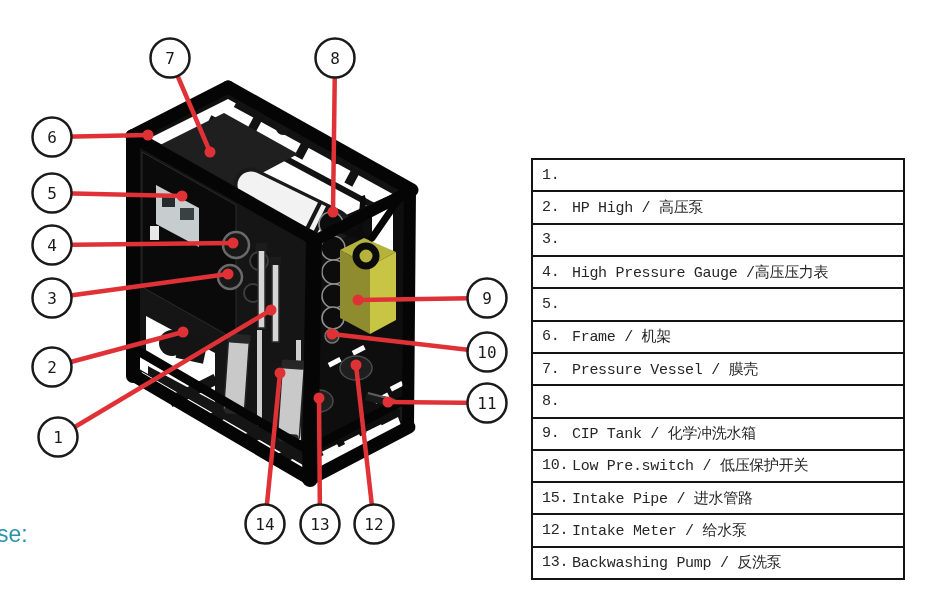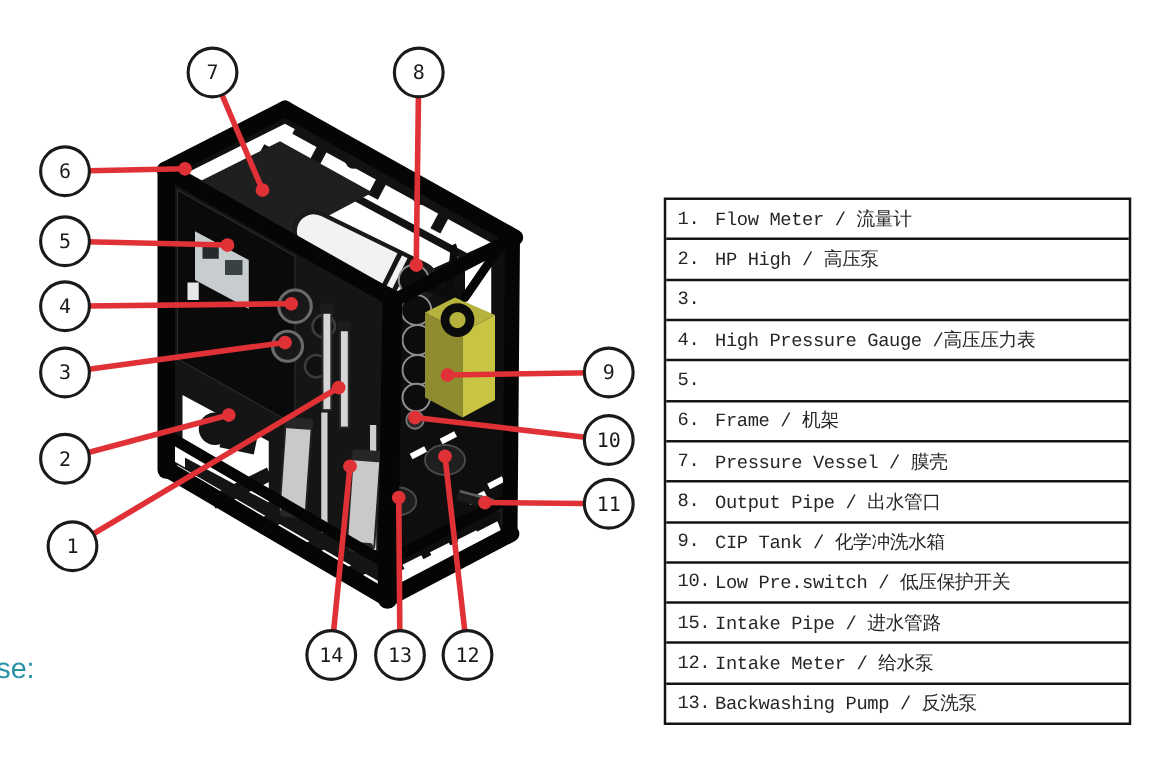--- a/index.html
+++ b/index.html
@@ -272,21 +272,20 @@
         <circle cx="265" cy="524" r="19.5" fill="#ffffff" stroke="#1a1a1a" stroke-width="2.5"></circle>
         <text x="265" y="524" dy="0.35em" text-anchor="middle" class="callout-num">14</text>
       </g>
     </g>
 </svg>
 
 <div class="parts-table">
   <div style="display:flex;flex-direction:column;flex:1 1 auto;">
       <div class="trow">
         <span class="tnum">1.</span>
-        <span class="tlabel">Flow Meter / 流量计</span>
       </div>
       <div class="trow">
         <span class="tnum">2.</span>
         <span class="tlabel">HP High / 高压泵</span>
       </div>
       <div class="trow">
         <span class="tnum">3.</span>
       </div>
       <div class="trow">
         <span class="tnum">4.</span>
@@ -298,21 +297,20 @@
       <div class="trow">
         <span class="tnum">6.</span>
         <span class="tlabel">Frame / 机架</span>
       </div>
       <div class="trow">
         <span class="tnum">7.</span>
         <span class="tlabel">Pressure Vessel / 膜壳</span>
       </div>
       <div class="trow">
         <span class="tnum">8.</span>
-        <span class="tlabel">Output Pipe / 出水管口</span>
       </div>
       <div class="trow">
         <span class="tnum">9.</span>
         <span class="tlabel">CIP Tank / 化学冲洗水箱</span>
       </div>
       <div class="trow">
         <span class="tnum">10.</span>
         <span class="tlabel">Low Pre.switch / 低压保护开关</span>
       </div>
       <div class="trow">

